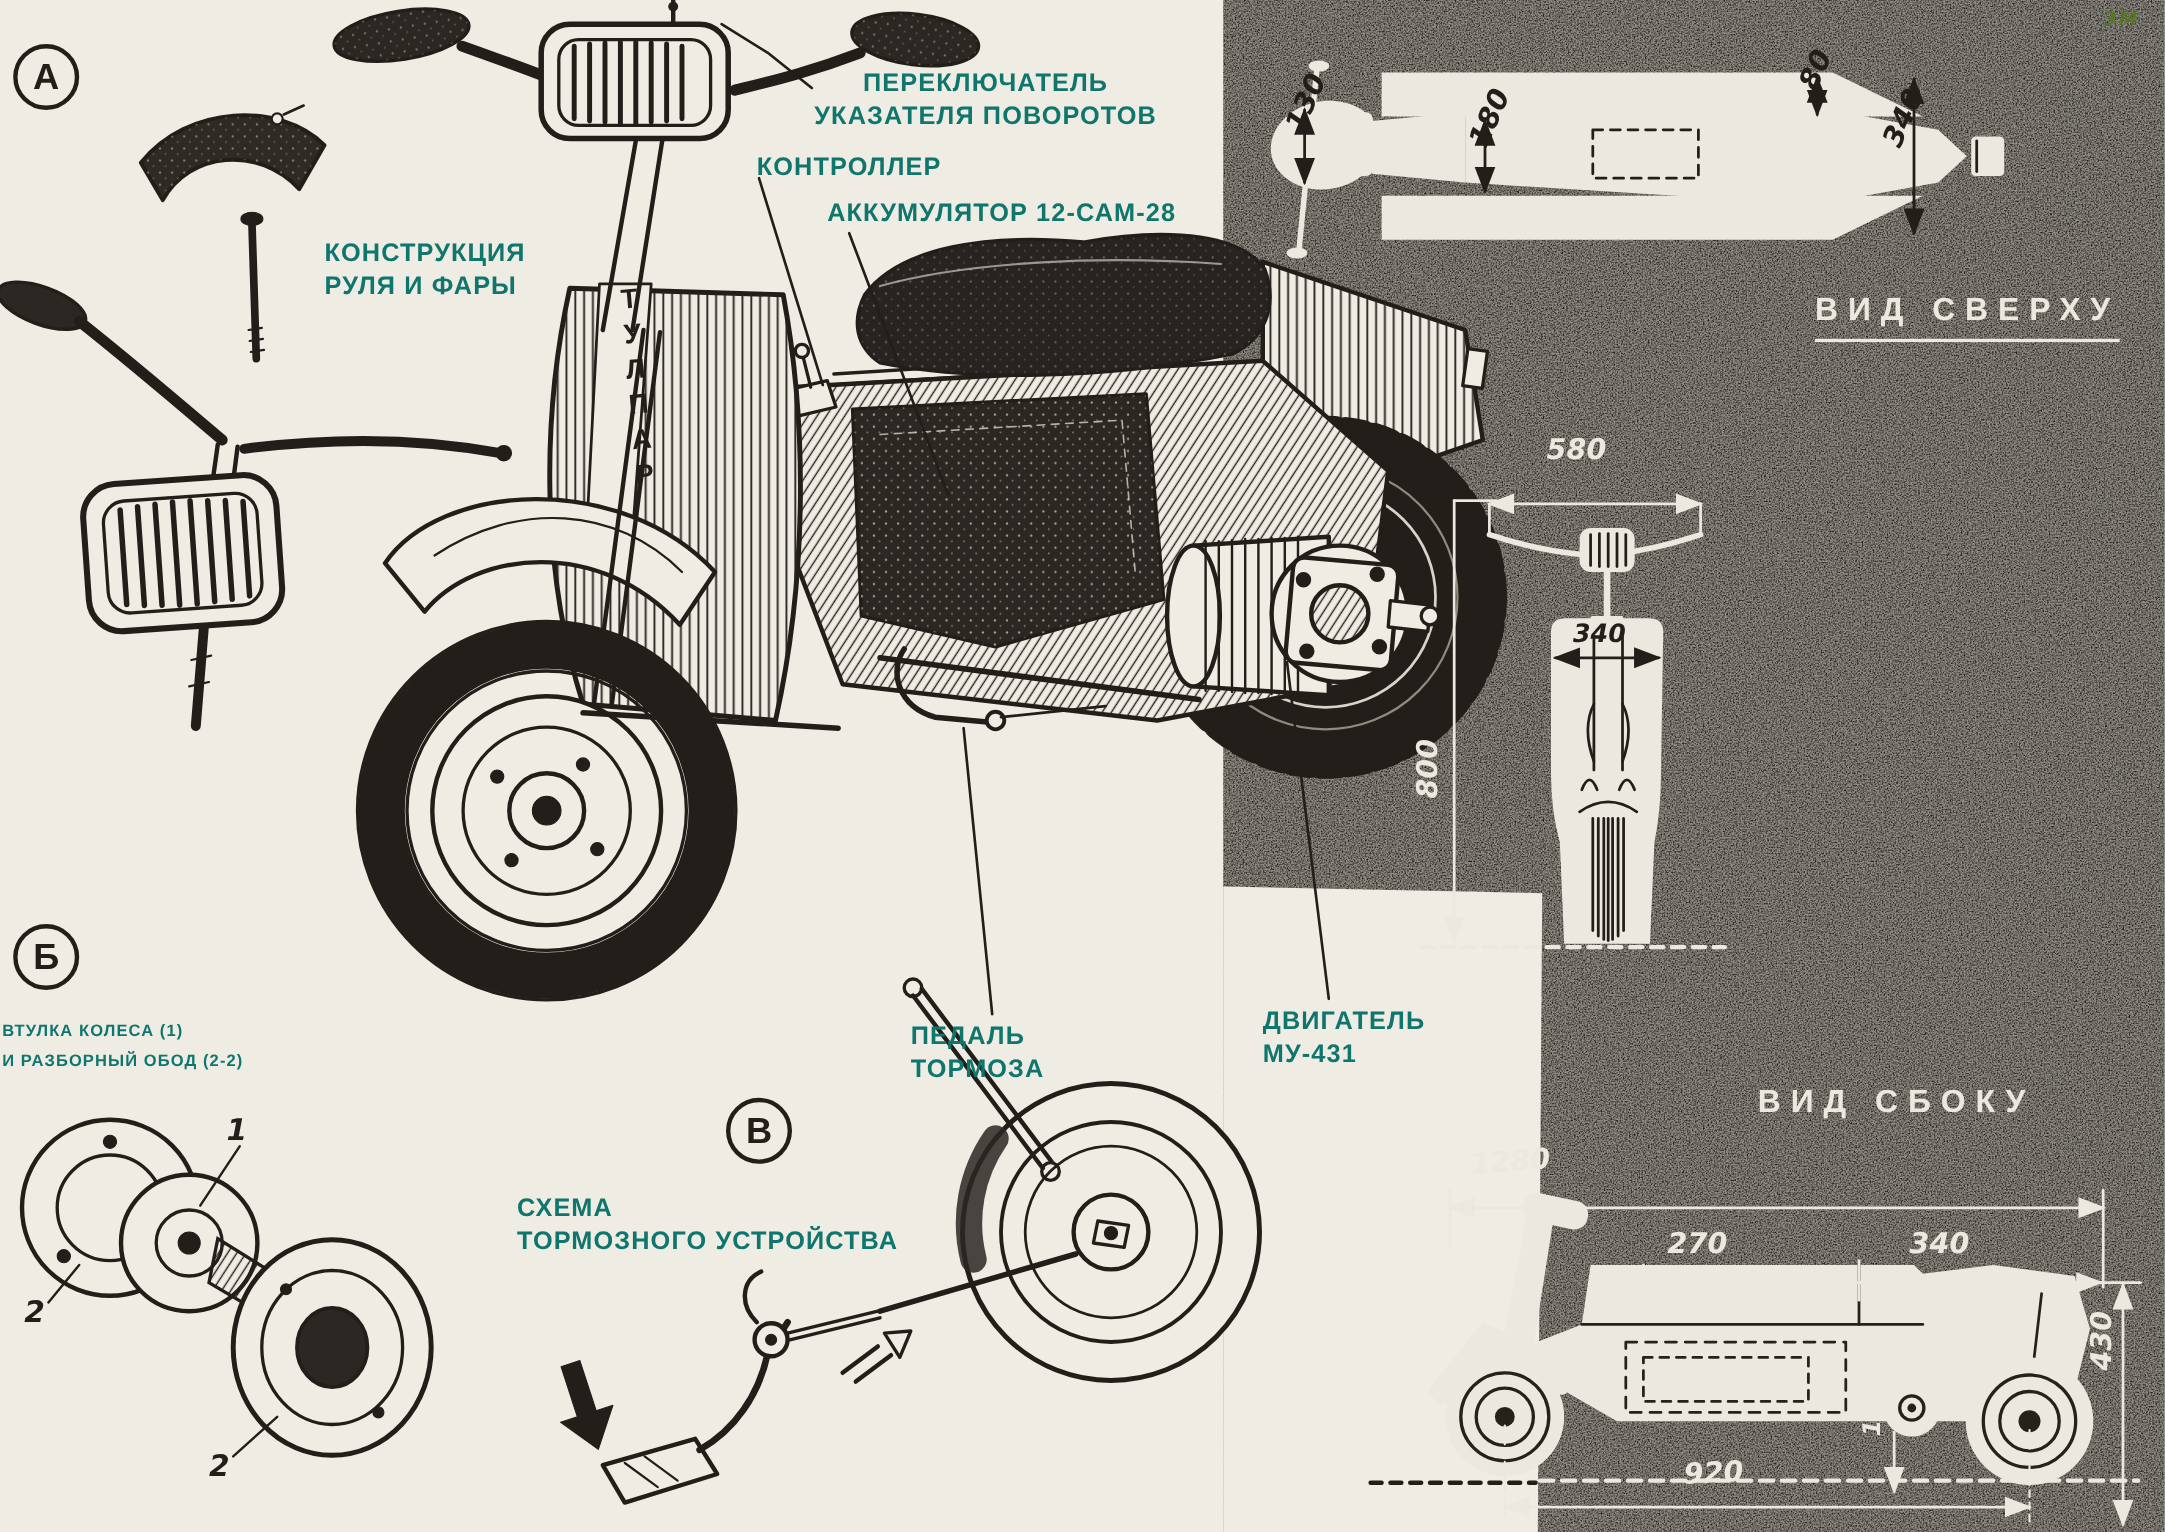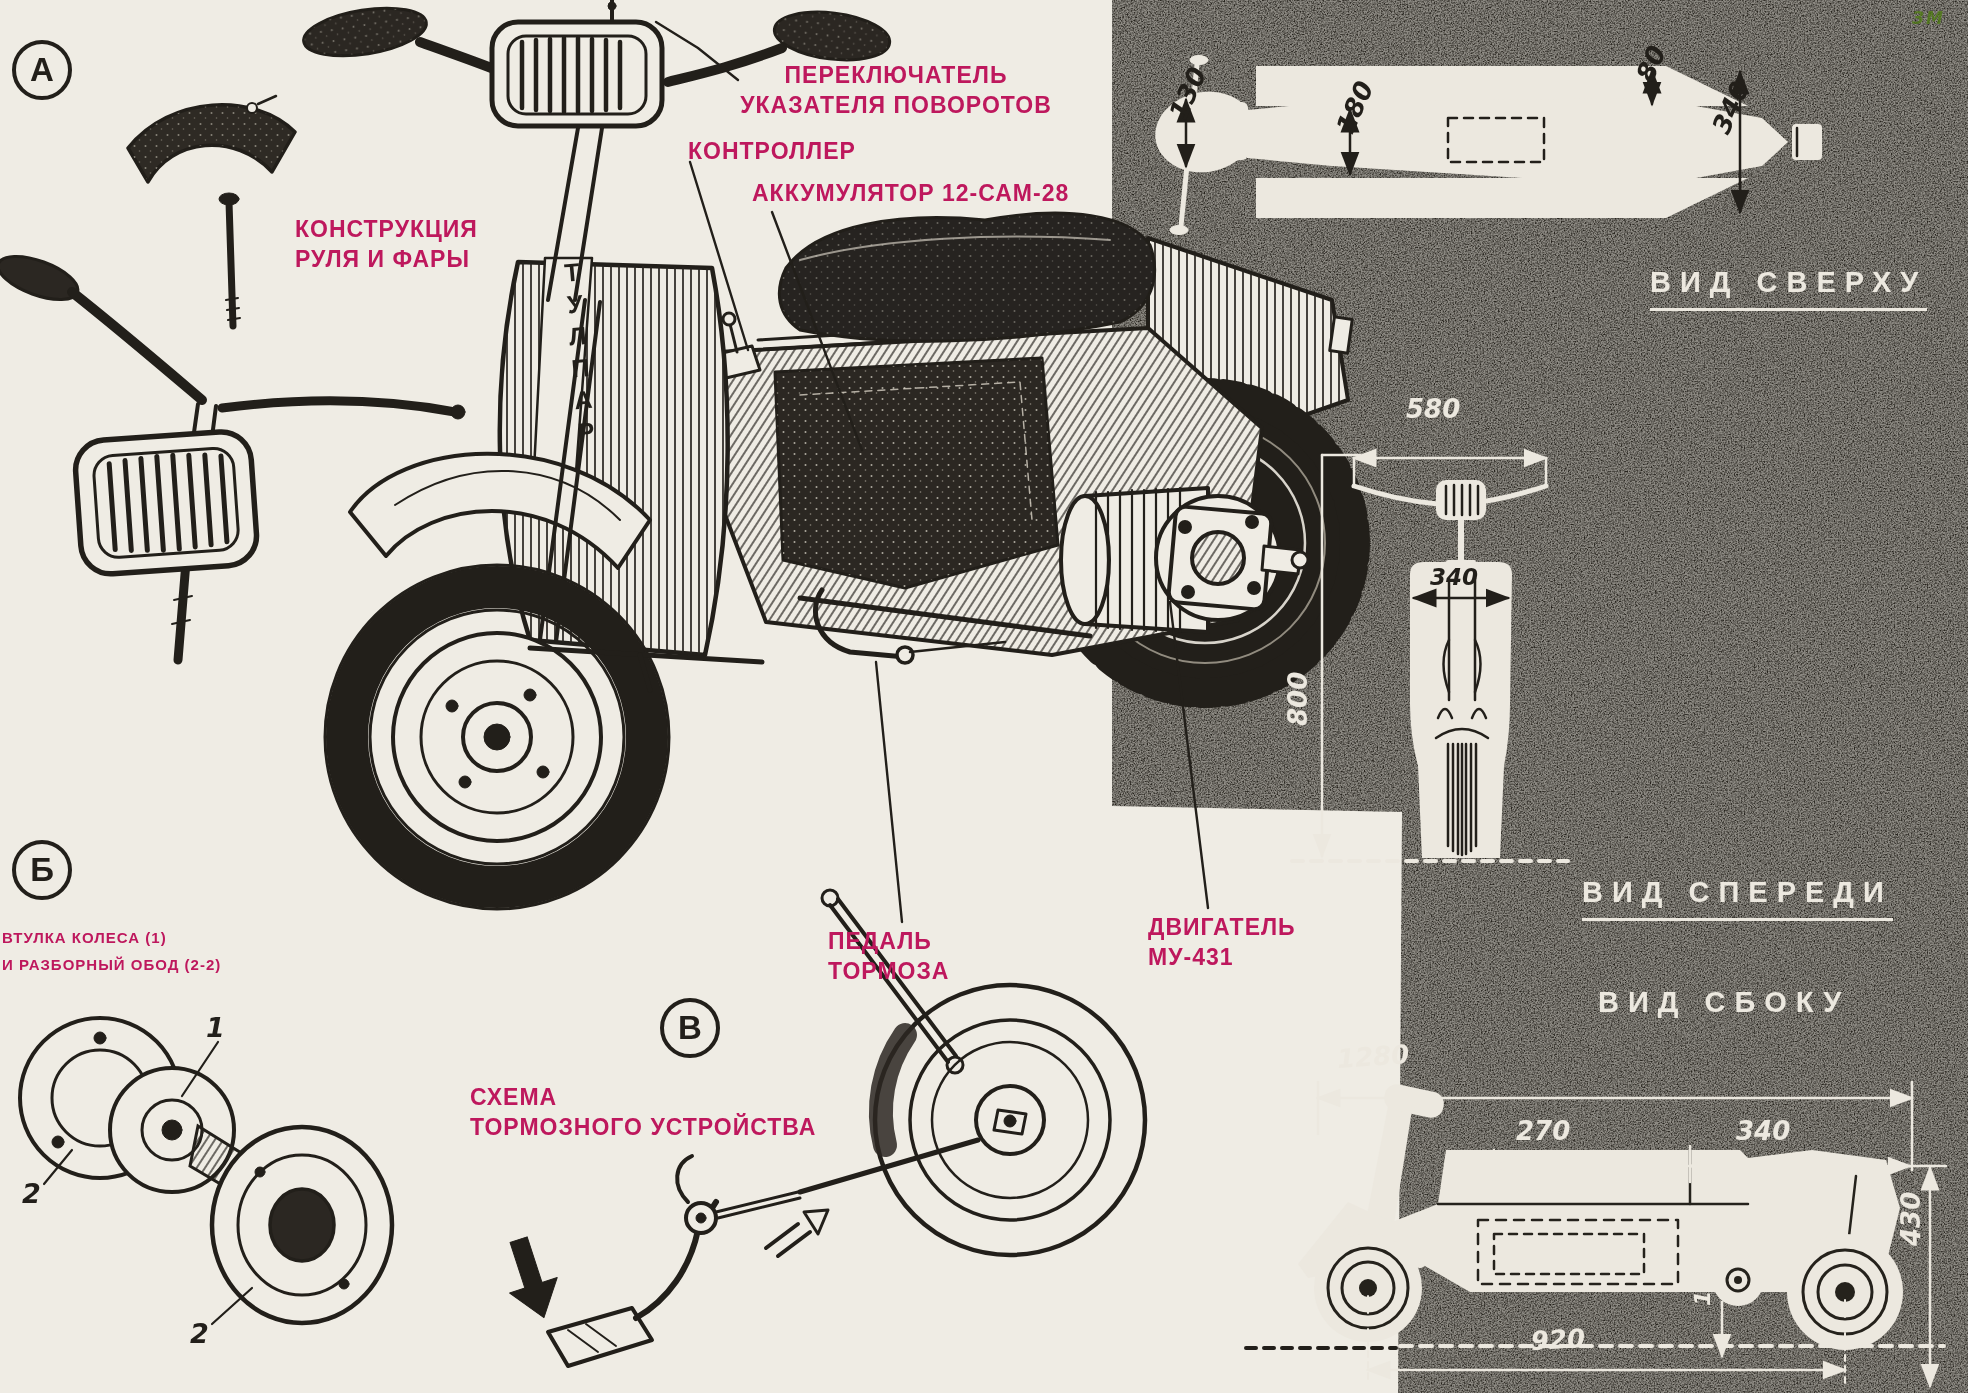--- a/index.html
+++ b/index.html
@@ -3,21 +3,21 @@
 <meta charset="utf-8">
 <style>
   html,body{margin:0;padding:0;background:#888;}
   .stage{
     position:relative;width:1968px;height:1393px;overflow:hidden;
     background:#efece4;
     font-family:"Liberation Sans",sans-serif;
   }
   svg{position:absolute;left:0;top:0;}
   .lbl{
-    position:absolute;color:#be185d;
+    position:absolute;color:#0f766e;
     font:bold 23px/30px "Liberation Sans",sans-serif;
     letter-spacing:1px;white-space:nowrap;
   }
   .lbl.small{font-size:15px;line-height:27px;}
   .circ{
     position:absolute;width:52px;height:52px;border:4px solid #221f1a;border-radius:50%;
     display:flex;align-items:center;justify-content:center;
     font:bold 33px "Liberation Sans",sans-serif;color:#221f1a;
   }
   .partnum{
@@ -481,21 +481,20 @@
 <div class="lbl" style="left:828px;top:926px">
   <div>ПЕДАЛЬ</div>
   <div>ТОРМОЗА</div>
 </div>
 <div class="lbl" style="left:1148px;top:912px;width:196px;">
   <div>ДВИГАТЕЛЬ</div>
   <div>МУ-431</div>
 </div>
 
 <div class="ptitle ul" style="left:1650px;top:266px">ВИД СВЕРХУ</div>
-<div class="ptitle ul" style="left:1582px;top:876px">ВИД СПЕРЕДИ</div>
 <div class="ptitle" style="left:1598px;top:986px">ВИД СБОКУ</div>
 
 <div class="dim" style="left:1163px;top:112px;transform:rotate(-66deg)">130</div>
 <div class="dim" style="left:1330px;top:126px;transform:rotate(-66deg)">180</div>
 <div class="dim" style="left:1630px;top:74px;transform:rotate(-66deg)">80</div>
 <div class="dim" style="left:1706px;top:126px;transform:rotate(-66deg)">340</div>
 
 <div class="dim w" style="left:1406px;top:394px">580</div>
 <div class="dim w" style="left:1283px;top:726px;transform:rotate(-90deg)">800</div>
 <div class="dim" style="left:1430px;top:564px;font-size:23px">340</div>

